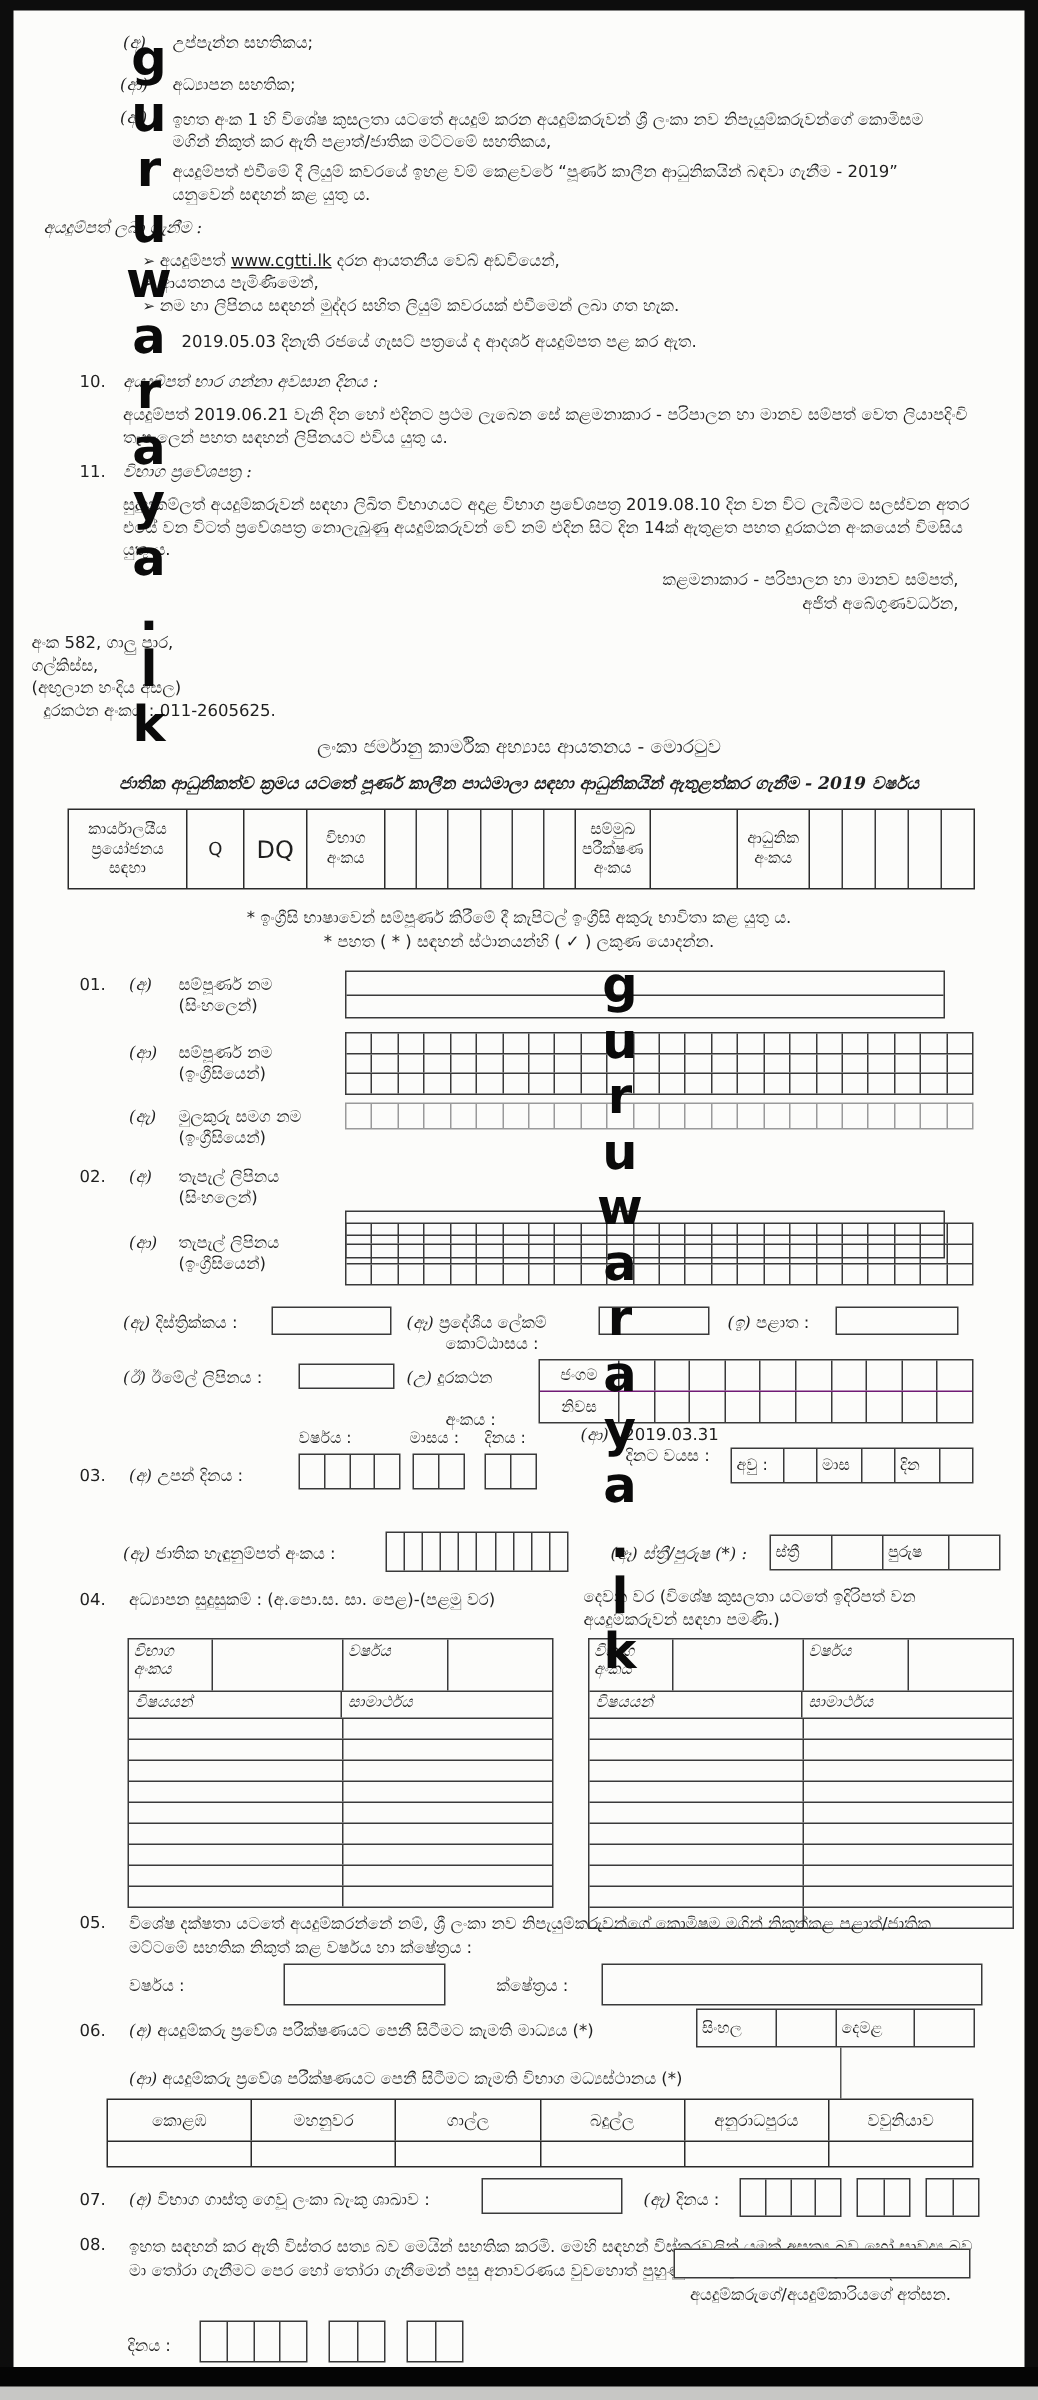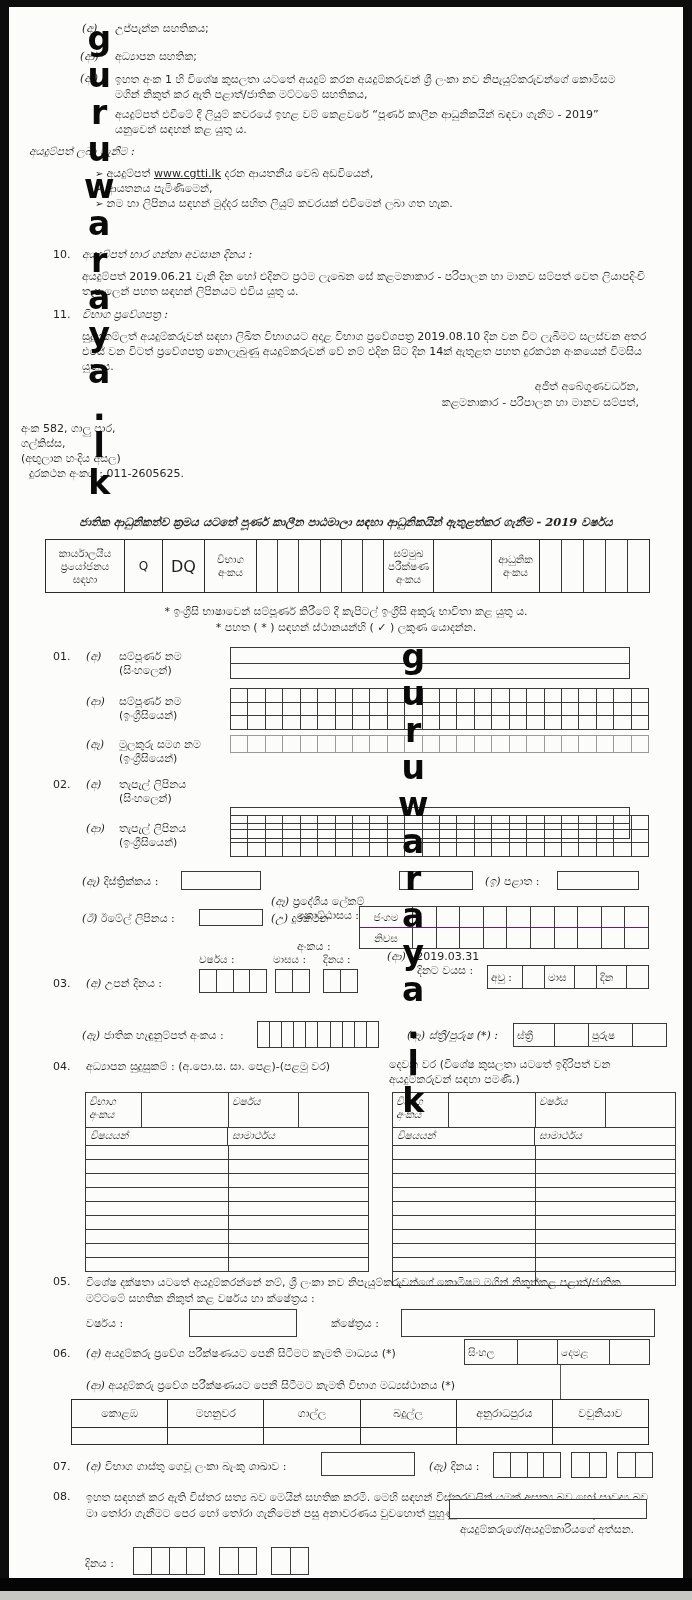--- a/index.html
+++ b/index.html
@@ -132,41 +132,43 @@
   <div class="abs txt" style="left:106px;top:65px;width:528px;line-height:15px;">ඉහත අංක 1 හි විශේෂ කුසලතා යටතේ අයදුම් කරන අයදුම්කරුවන් ශ්‍රී ලංකා නව නිපැයුම්කරුවන්ගේ කොමිසම මගින් නිකුත් කර ඇති පළාත්/ජාතික මට්ටමේ සහතිකය,</div>
 
   <div class="abs txt" style="left:106px;top:100px;width:528px;line-height:15px;">අයදුම්පත් එවීමේ දී ලියුම් කවරයේ ඉහළ වම් කෙළවරේ “පූර්ණ කාලීන ආධුනිකයින් බඳවා ගැනීම - 2019” යනුවෙන් සඳහන් කළ යුතු ය.</div>
 
   <div class="abs txt it serif" style="left:20px;top:138px;">අයදුම්පත් ලබා ගැනීම :</div>
 
   <div class="abs txt" style="left:86px;top:160px;"><span class="bullet-arrow">➢ </span><span>අයදුම්පත් </span><span class="link">www.cgtti.lk</span><span> දරන ආයතනීය වෙබ් අඩවියෙන්,</span></div>
   <div class="abs txt" style="left:86px;top:175px;"><span class="bullet-arrow">➢ </span><span>ආයතනය පැමිණීමෙන්,</span></div>
   <div class="abs txt" style="left:86px;top:190px;"><span class="bullet-arrow">➢ </span><span>නම හා ලිපිනය සඳහන් මුද්දර සහිත ලියුම් කවරයක් එවීමෙන් ලබා ගත හැක.</span></div>
 
+  <div class="abs txt" style="left:112px;top:214px;">2019.05.03 දිනැති රජයේ ගැසට් පත්‍රයේ ද ආදර්ශ අයදුම්පත පළ කර ඇත.</div>
 
   <div class="abs txt" style="left:44px;top:241px;">10.</div>
   <div class="abs txt it serif" style="left:73px;top:241px;">අයදුම්පත් භාර ගන්නා අවසාන දිනය :</div>
   <div class="abs txt" style="left:73px;top:262px;width:566px;line-height:15px;">අයදුම්පත් 2019.06.21 වැනි දින හෝ එදිනට ප්‍රථම ලැබෙන සේ කළමනාකාර - පරිපාලන හා මානව සම්පත් වෙත ලියාපදිංචි තැපෑලෙන් පහත සඳහන් ලිපිනයට එවිය යුතු ය.</div>
 
   <div class="abs txt" style="left:44px;top:301px;">11.</div>
   <div class="abs txt it serif" style="left:73px;top:301px;">විභාග ප්‍රවේශපත්‍ර :</div>
   <div class="abs txt" style="left:73px;top:322px;width:568px;line-height:15px;">සුදුසුකම්ලත් අයදුම්කරුවන් සඳහා ලිඛිත විභාගයට අදාළ විභාග ප්‍රවේශපත්‍ර 2019.08.10 දින වන විට ලැබීමට සලස්වන අතර එසේ වන විටත් ප්‍රවේශපත්‍ර නොලැබුණු අයදුම්කරුවන් වේ නම් එදින සිට දින 14ක් ඇතුළත පහත දුරකථන අංකයෙන් විමසිය යුතු ය.</div>
 
   <div class="abs txt rt" style="left:300px;top:372px;width:330px;line-height:16px;">
+    <div>කළමනාකාර - පරිපාලන හා මානව සම්පත්,</div>
     <div>අජිත් අබේගුණවර්ධන,</div>
-    <div>කළමනාකාර - පරිපාලන හා මානව සම්පත්,</div>
   </div>
 
   <div class="abs txt" style="left:12px;top:414px;line-height:15px;">
     <div>අංක 582, ගාලු පාර,</div>
     <div>ගල්කිස්ස,</div>
     <div>(අඟුලාන හංදිය අසල)</div>
     <div style="padding-left:8px;">දුරකථන අංකය : 011-2605625.</div>
   </div>
 
+  <div class="abs ctr" style="left:0;top:483px;width:674px;font-size:12.5px;">ලංකා ජර්මානු කාර්මික අභ්‍යාස ආයතනය - මොරටුව</div>
   <div class="abs ctr it b serif" style="left:0;top:508px;width:674px;font-size:11.5px;">ජාතික ආධුනිකත්ව ක්‍රමය යටතේ පූර්ණ කාලීන පාඨමාලා සඳහා ආධුනිකයින් ඇතුළත්කර ගැනීම - 2019 වර්ෂය</div>
 
   <div class="abs office" style="left:36px;top:532px;width:603px;">
     <div class="oc" style="width:78px;">කාර්යාලයීය ප්‍රයෝජනය සඳහා</div>
     <div class="oc" style="width:38px;font-size:12px;">Q</div>
     <div class="oc" style="width:42px;font-size:16px;">DQ</div>
     <div class="oc" style="width:52px;">විභාග අංකය</div>
     <div class="ocg grid" style="width:126px;border:none;border-left:1px solid #2b2b2b;">
         <div class="grow">
           <div class="cell"></div>
@@ -396,21 +398,21 @@
         <div class="cell"></div>
         <div class="cell"></div>
         <div class="cell"></div>
         <div class="cell"></div>
         <div class="cell"></div>
       </div>
     </div>
 
   <div class="abs txt" style="left:73px;top:868px;"><span class="it serif">(ඇ)</span> <span>දිස්ත්‍රික්කය :</span></div>
   <div class="abs box" style="left:172px;top:864px;width:78px;height:17px;"></div>
-  <div class="abs txt" style="left:262px;top:888px;width:130px;"><span class="it serif">(ඈ)</span> <span>ප්‍රදේශීය ලේකම්</span><br><span style="padding-left:26px;">කොට්ඨාසය :</span></div>
+  <div class="abs txt" style="left:262px;top:868px;width:130px;"><span class="it serif">(ඈ)</span> <span>ප්‍රදේශීය ලේකම්</span><br><span style="padding-left:26px;">කොට්ඨාසය :</span></div>
   <div class="abs box" style="left:390px;top:864px;width:72px;height:17px;"></div>
   <div class="abs txt" style="left:476px;top:868px;"><span class="it serif">(ඉ)</span> <span>පළාත :</span></div>
   <div class="abs box" style="left:548px;top:864px;width:80px;height:17px;"></div>
 
   <div class="abs txt" style="left:73px;top:905px;"><span class="it serif">(ඊ)</span> <span>ඊමේල් ලිපිනය :</span></div>
   <div class="abs box" style="left:190px;top:902px;width:62px;height:15px;"></div>
   <div class="abs txt" style="left:262px;top:905px;"><span class="it serif">(උ)</span> <span>දුරකථන</span><br><br><span style="padding-left:26px;">අංකය :</span></div>
   <div class="abs phone" style="left:350px;top:899px;width:288px;">
     <div class="prow">
       <div class="plabel">ජංගම</div>

